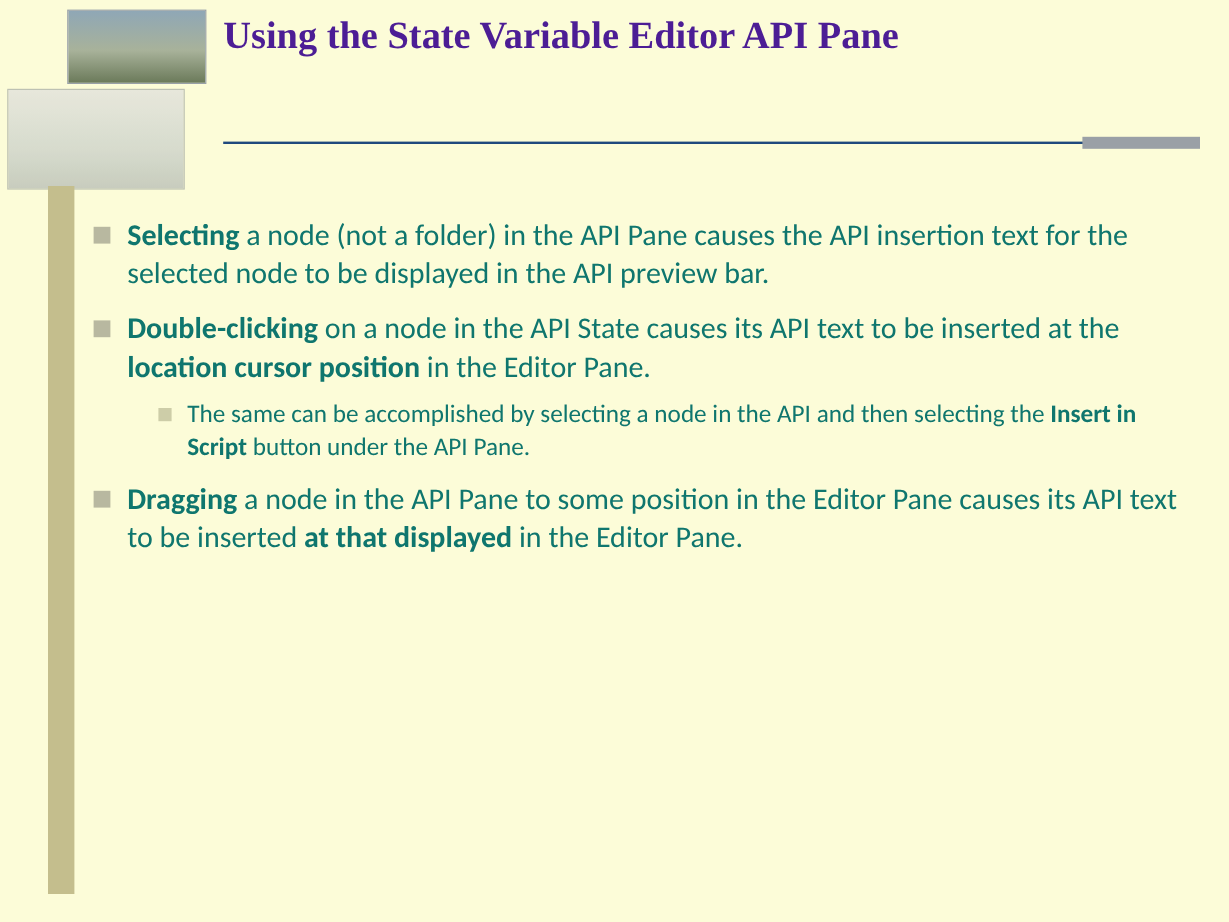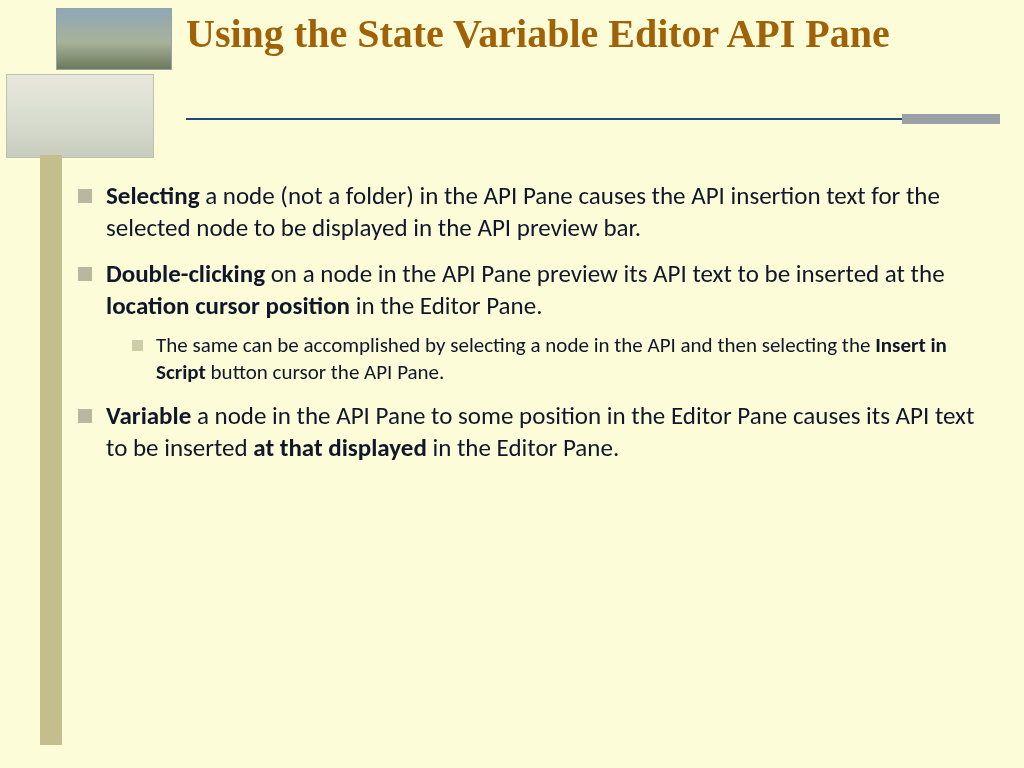--- a/index.html
+++ b/index.html
@@ -10,23 +10,23 @@
     position: relative;
   }
   .title-block {
     position: absolute;
     left: 186px;
     top: 12px;
     right: 24px;
   }
   .title {
     font-family: "Palatino Linotype", "Book Antiqua", Georgia, serif;
-    font-size: 40px;
+    font-size: 32px;
     font-weight: 700;
-    color: #a16207;
+    color: #4c1d95;
     line-height: 1.12;
   }
   .hr-line {
     position: absolute;
     left: 186px;
     top: 118px;
     right: 24px;
     height: 2px;
     background: #1f497d;
   }
@@ -60,21 +60,21 @@
     background: linear-gradient(180deg, #e6e6dc 0%, #d4d9cd 60%, #c4c9bc 100%);
     border: 1px solid #b8bcb0;
     opacity: 0.92;
   }
   
   .content {
     position: absolute;
     left: 78px;
     top: 180px;
     right: 32px;
-    color: #0f172a;
+    color: #0f766e;
   }
   ul.lvl1 {
     list-style: none;
   }
   ul.lvl1 > li {
     position: relative;
     padding-left: 28px;
     font-size: 25px;
     line-height: 1.28;
     margin-bottom: 14px;
@@ -124,24 +124,24 @@
 <div class="hr-accent"></div>
 
 <div class="vbar"></div>
 
 <div class="content">
   <ul class="lvl1">
     <li>
       <b>Selecting</b><span> a node (not a folder) in the API Pane causes the API insertion text for the selected node to be displayed in the API preview bar.</span>
     </li>
     <li>
-      <b>Double-clicking</b><span> on a node in the API Pane preview its API text to be inserted at the </span><b>location cursor position</b><span> in the Editor Pane.</span>
+      <b>Double-clicking</b><span> on a node in the API State causes its API text to be inserted at the </span><b>location cursor position</b><span> in the Editor Pane.</span>
       <ul class="lvl2">
         <li>
-          <span>The same can be accomplished by selecting a node in the API and then selecting the </span><b>Insert in Script</b><span> button cursor the API Pane.</span>
+          <span>The same can be accomplished by selecting a node in the API and then selecting the </span><b>Insert in Script</b><span> button under the API Pane.</span>
         </li>
       </ul>
     </li>
     <li>
-      <b>Variable</b><span> a node in the API Pane to some position in the Editor Pane causes its API text to be inserted </span><b>at that displayed</b><span> in the Editor Pane.</span>
+      <b>Dragging</b><span> a node in the API Pane to some position in the Editor Pane causes its API text to be inserted </span><b>at that displayed</b><span> in the Editor Pane.</span>
     </li>
   </ul>
 </div>
 
 </body></html>

